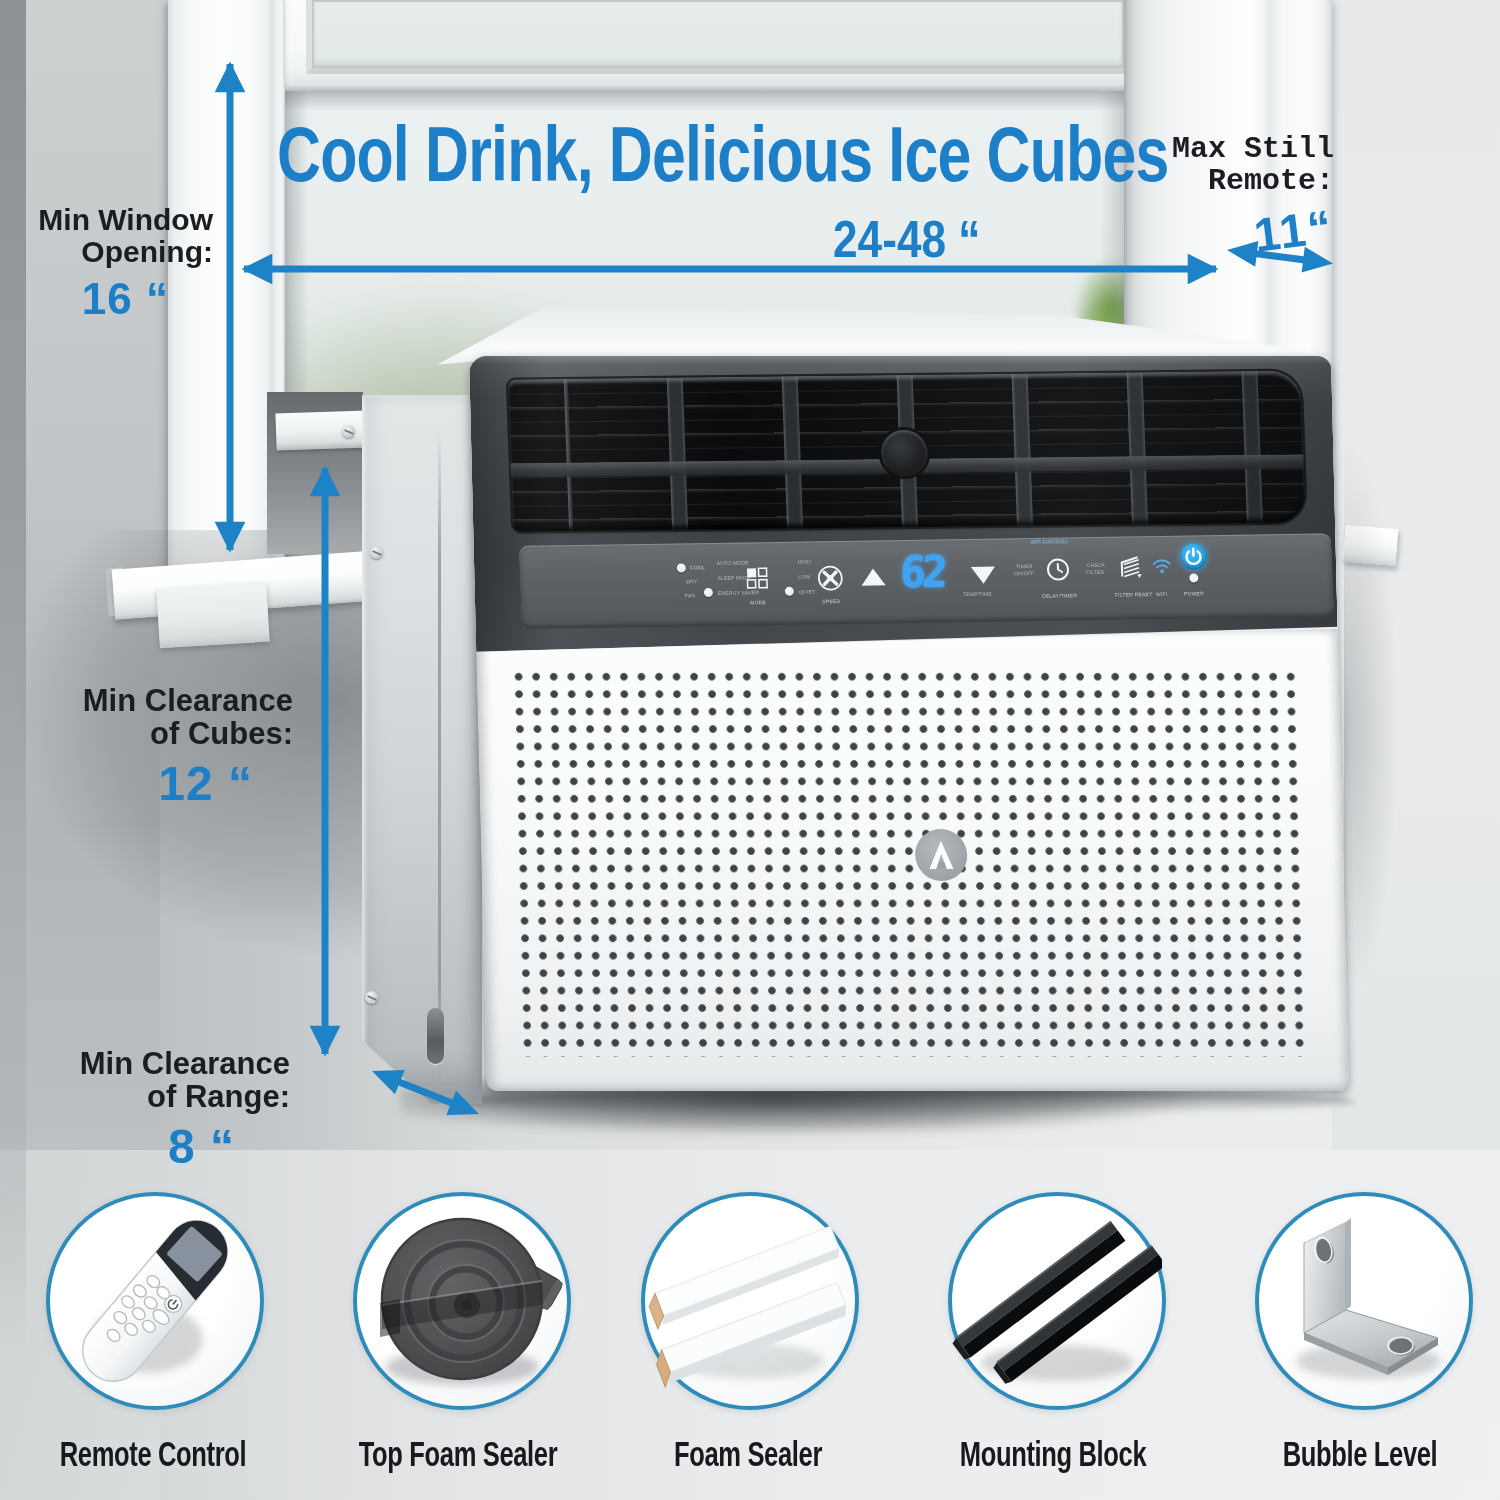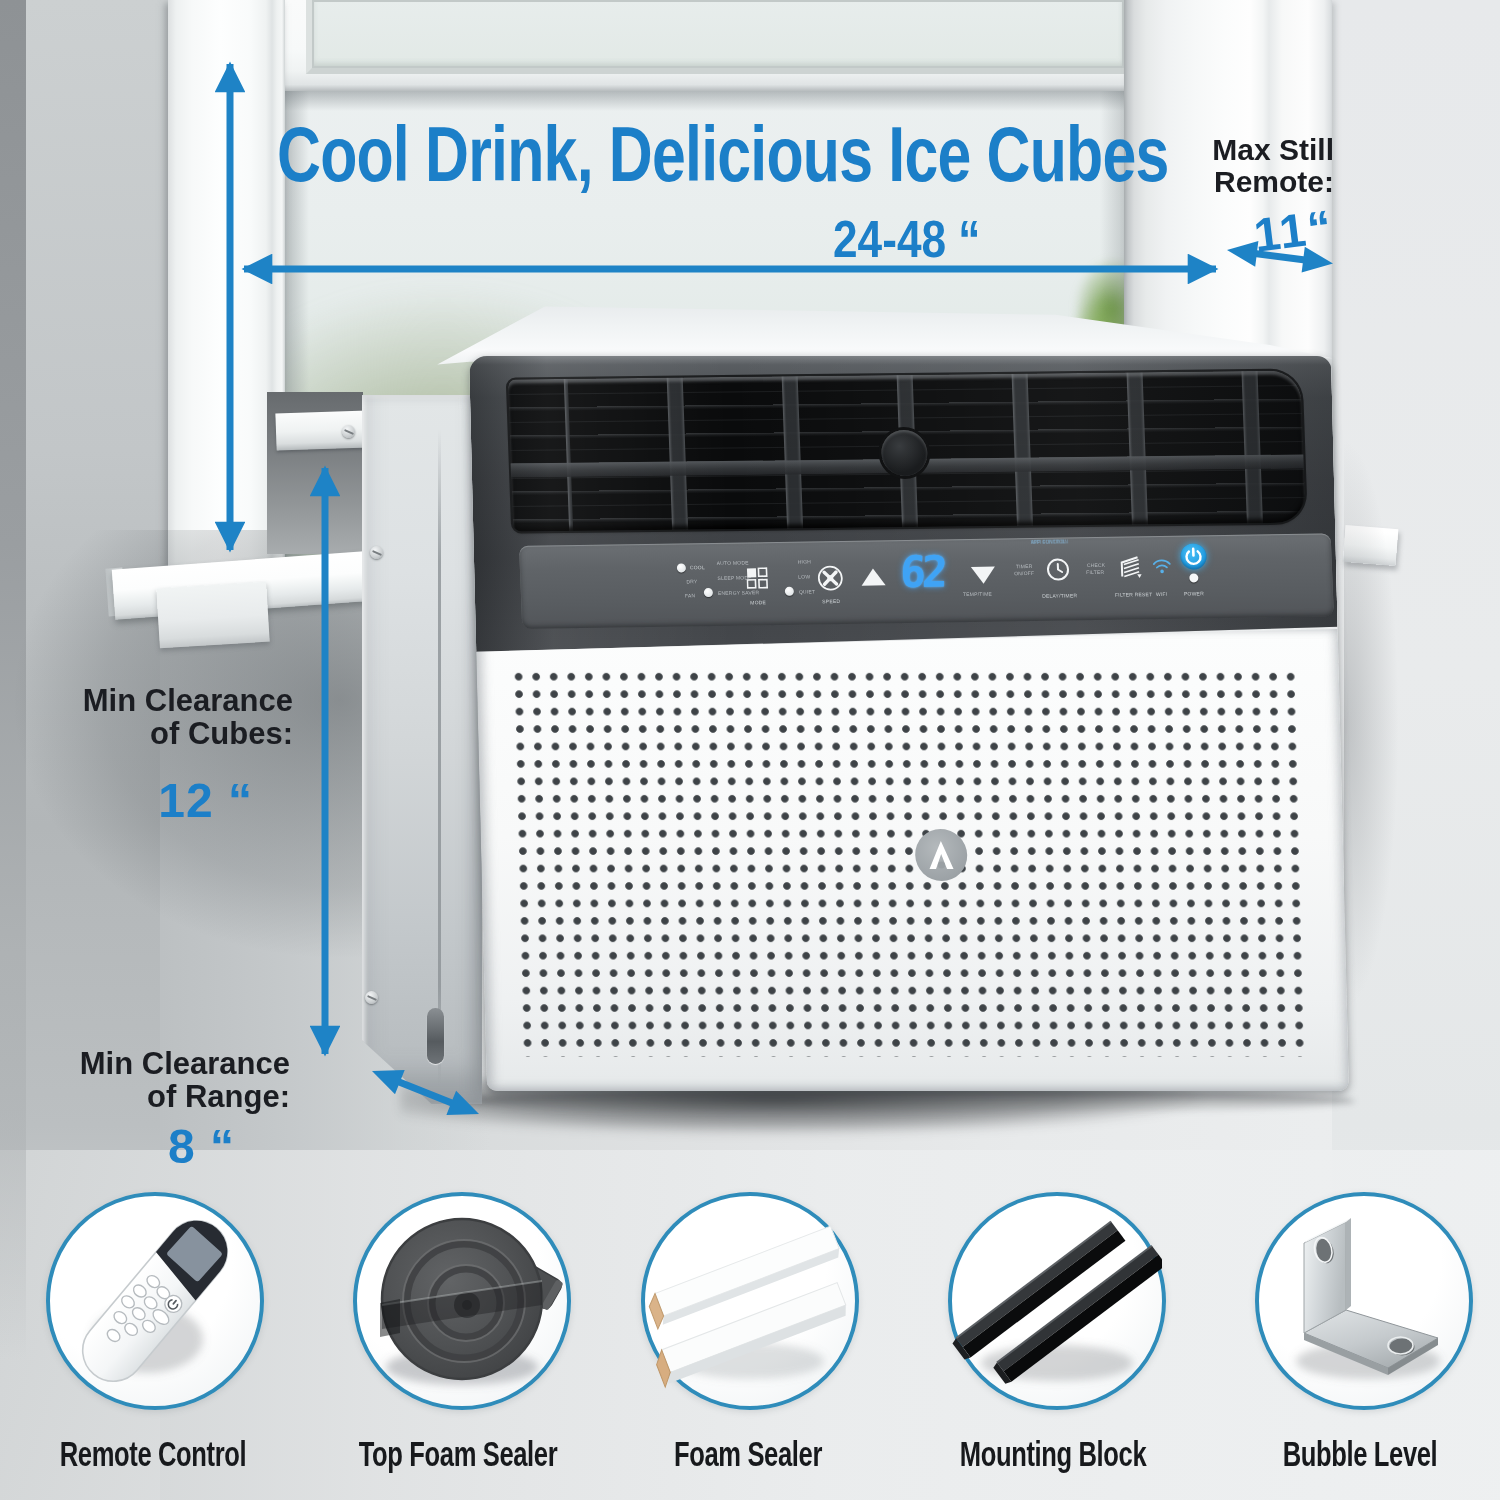--- a/index.html
+++ b/index.html
@@ -147,24 +147,24 @@
 
   
   .ann{color:#1b1d22;font-weight:bold;line-height:1.06;white-space:nowrap;}
   .ann .val{color:#1c7fc8;}
   #title{left:277px;top:114px;font-size:77px;font-weight:bold;color:#1c7fc8;letter-spacing:-1px;
     transform:scaleX(0.79);transform-origin:0 0;white-space:nowrap;}
   #ann-mwo{left:0px;top:204px;width:213px;text-align:right;font-size:30px;}
   #ann-mwo .val{display:block;font-size:44px;margin-top:8px;padding-right:44px;letter-spacing:1px;}
   #ann-wwr-label{left:490px;top:229px;font-size:30px;}
   #ann-wwr-value{left:833px;top:212px;font-size:52px;letter-spacing:0px;transform:scaleX(0.85);transform-origin:0 0;}
-  #ann-msd{left:1140px;top:134px;width:194px;text-align:right;font-size:30px;}
+  #ann-msd{left:1140px;top:134px;width:194px;text-align:right;font-size:30px;font-family:Liberation Mono, monospace;}
   #ann-msd-value{left:1254px;top:206px;font-size:47px;transform:rotate(-7deg);letter-spacing:2px;}
   #ann-mch{left:40px;top:685px;width:253px;text-align:right;font-size:31px;}
-  #ann-mch .val{display:block;font-size:48px;margin-top:25px;padding-right:40px;letter-spacing:1px;}
+  #ann-mch .val{display:block;font-size:48px;margin-top:8px;padding-right:40px;letter-spacing:1px;}
   #ann-mcd{left:35px;top:1048px;width:255px;text-align:right;font-size:31px;}
   #ann-mcd .val{display:block;font-size:48px;margin-top:8px;padding-right:55px;letter-spacing:1px;}
 
   
   .acc-circle{width:210px;height:210px;border-radius:50%;border:4px solid #2f8cba;
     background:radial-gradient(circle at 38% 30%,#ffffff 52%,#f5f7f8 78%,#eaedee 100%);
     box-shadow:0 2px 6px rgba(120,126,130,0.22);}
   .acc-label{position:absolute;width:320px;text-align:center;font-size:35px;font-weight:bold;color:#17191c;
     transform:scaleX(0.73);transform-origin:center;white-space:nowrap;letter-spacing:-0.5px;}
 </style>
@@ -326,20 +326,25 @@
       <g stroke="none" fill="#1e83c6">
         <path d="M1227 250 L1258.4 240.9 L1257.2 250.3 L1303.6 256.2 L1304.8 246.8 L1333 263.5 L1301.6 272.6 L1302.8 263.2 L1256.4 257.3 L1255.2 266.7 Z"></path>
       </g>
       <line x1="325" y1="468" x2="325" y2="1054" marker-start="url(#ah)" marker-end="url(#ah)"></line>
       <path d="M372 1071 L404.7 1070.1 L401.1 1079 L452.5 1099.6 L456.1 1090.7 L479 1114 L446.4 1114.9 L449.9 1106.1 L398.5 1085.5 L395 1094.3 Z" stroke="none" fill="#1e83c6"></path>
     </g>
   </svg>
 
   <div class="ann" id="title">Cool Drink, Delicious Ice Cubes</div>
 
+  <div class="ann" id="ann-mwo">
+    <span>Min Window</span><br>
+    <span>Opening:</span>
+    <span class="val">16 “</span>
+  </div>
 
   <div class="ann val" id="ann-wwr-value" style="color:#1c7fc8;">24-48 “</div>
 
   <div class="ann" id="ann-msd">
     <span>Max Still</span><br>
     <span>Remote:</span>
   </div>
   <div class="ann val" id="ann-msd-value" style="color:#1c7fc8;">11“</div>
 
   <div class="ann" id="ann-mch">

